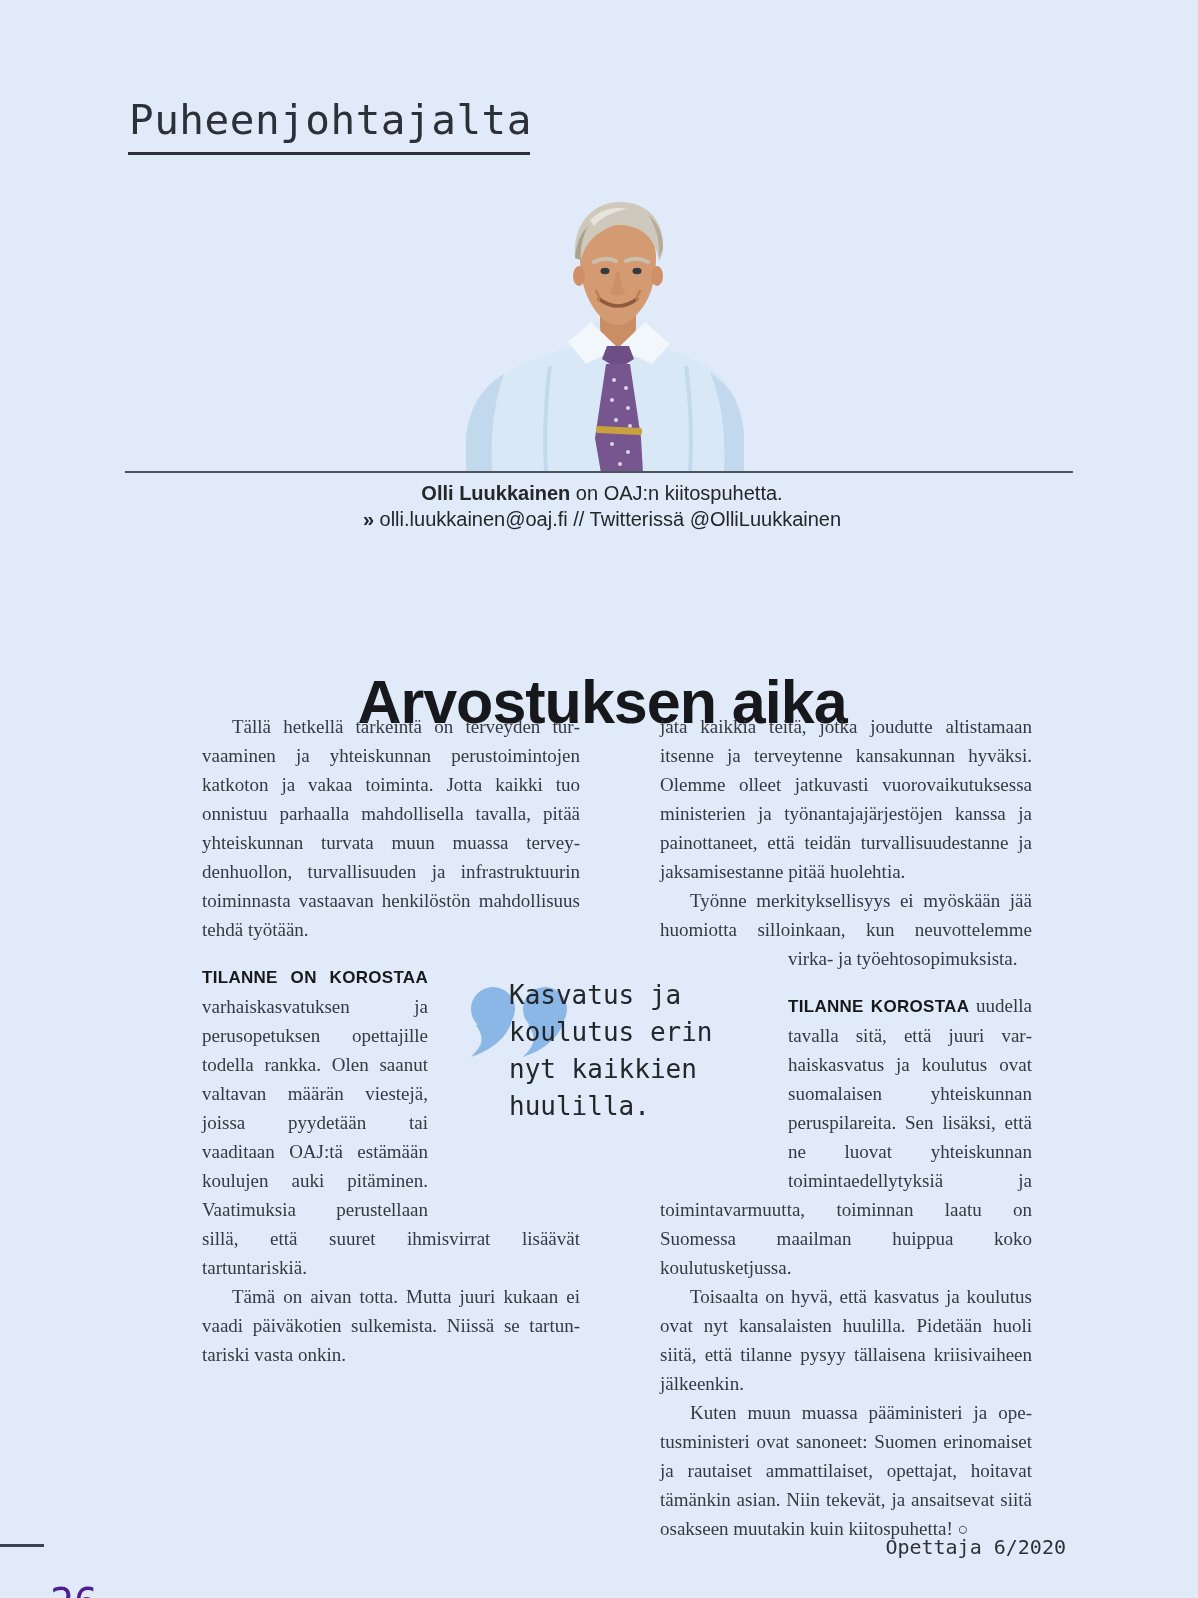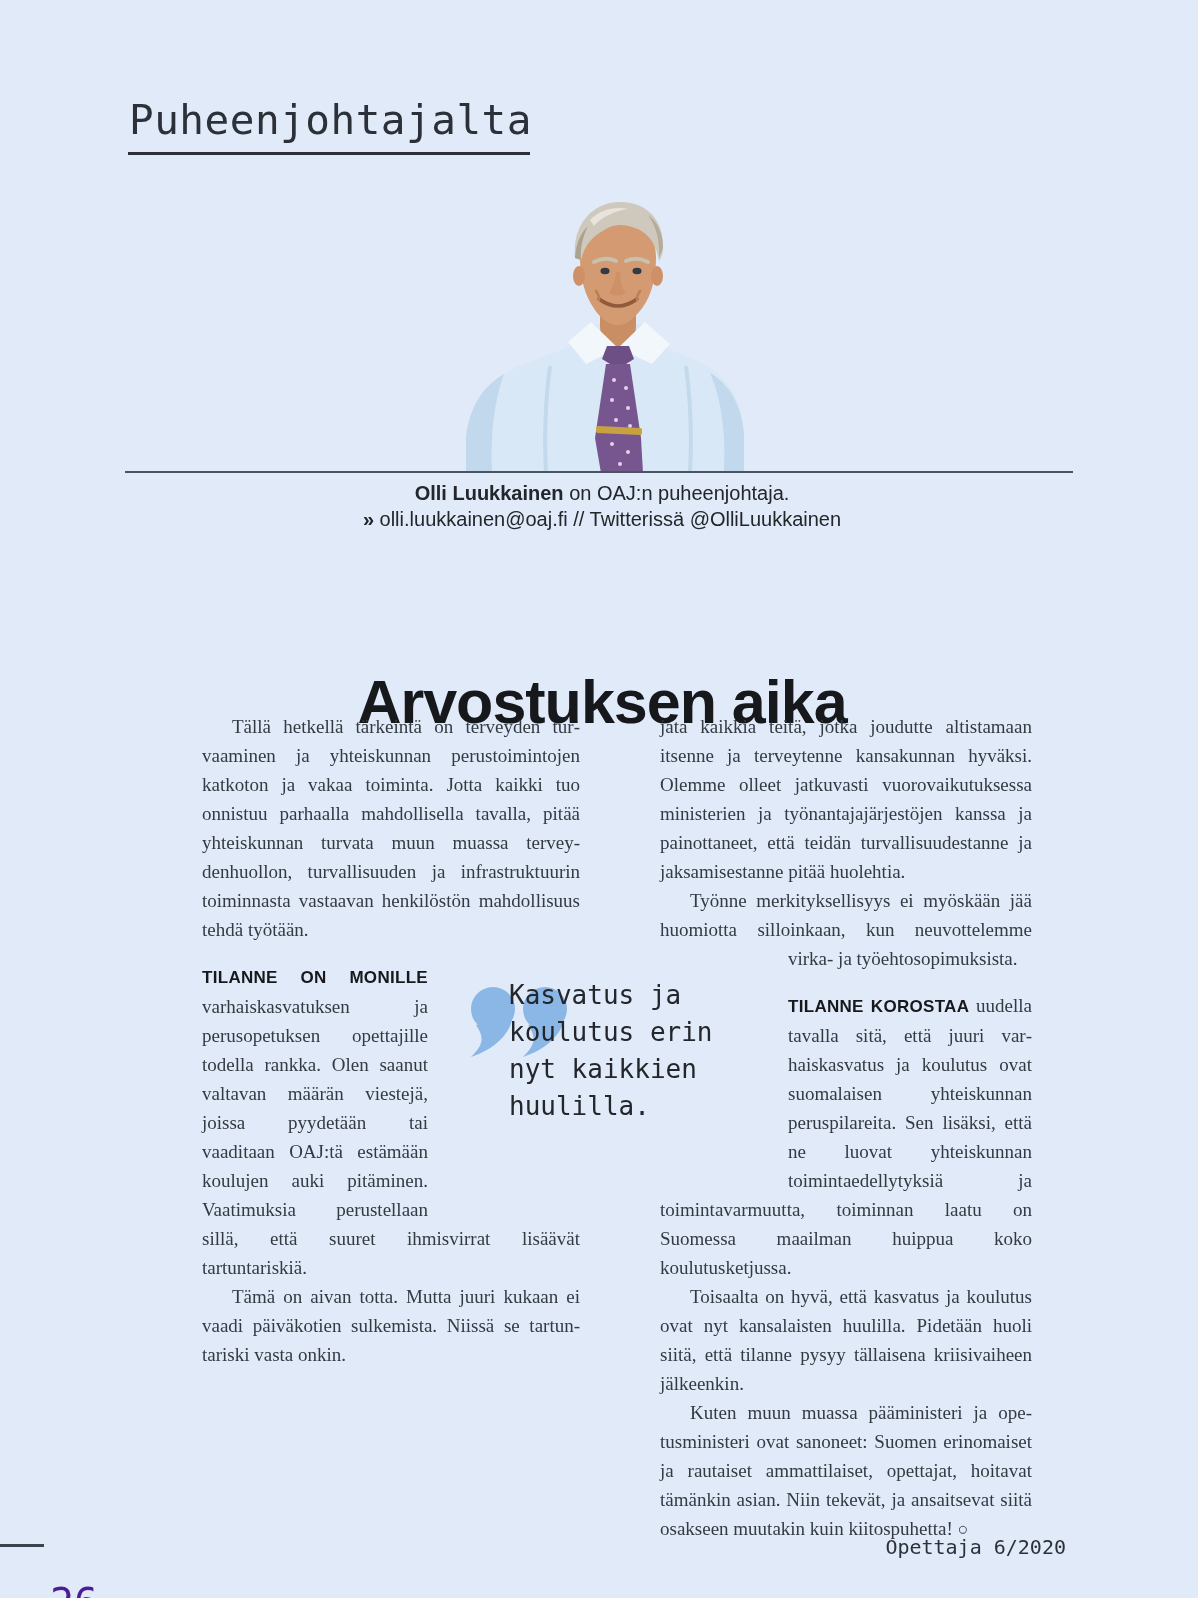--- a/index.html
+++ b/index.html
@@ -120,29 +120,29 @@
     <circle cx="186" cy="224" r="2"></circle>
       <circle cx="200" cy="230" r="2"></circle>
     <circle cx="182" cy="248" r="2"></circle>
       <circle cx="198" cy="256" r="2"></circle>
     <circle cx="190" cy="268" r="2"></circle>
   </g>
   <rect x="166" y="231" width="46" height="7" rx="2" fill="#c7a23e" transform="rotate(3 189 234)"></rect>
 </svg>
 
 <div class="photo-rule"></div>
-<div class="caption-wrap caption1"><b>Olli Luukkainen</b><span> on OAJ:n puheenjohtaja.</span></div>
+<div class="caption-wrap caption1"><b>Olli Luukkainen</b><span> on OAJ:n kiitospuhetta.</span></div>
 <div class="caption-wrap caption2"><span class="mark">»</span><span> olli.luukkainen@oaj.fi // Twitterissä @OlliLuukkainen</span></div>
 
 <h1 class="title">Arvostuksen aika</h1>
 
 <div class="col col-left">
   <div class="fr-spacer"></div>
   <p class="para indent"><span>Tällä hetkellä tärkeintä on terveyden tur­vaaminen ja yhteiskunnan perustoimintojen katkoton ja vakaa toiminta. Jotta kaikki tuo onnistuu parhaalla mahdollisella tavalla, pitää yhteiskunnan turvata muun muassa tervey­denhuollon, turvallisuuden ja infrastruktuurin toiminnasta vastaavan henkilöstön mah­dollisuus tehdä työtään.</span></p>
-  <p class="para space-before"><span class="lead">TILANNE ON MONILLE</span><span> varhais­kasvatuksen ja perusopetuksen opettajille todella rankka. Olen saanut valtavan määrän viestejä, joissa pyydetään tai vaaditaan OAJ:tä estämään koulujen auki pitäminen. Vaatimuk­sia perustellaan sillä, että suuret ihmisvirrat lisäävät tartuntariskiä.</span></p>
+  <p class="para space-before"><span class="lead">TILANNE ON KOROSTAA</span><span> varhais­kasvatuksen ja perusopetuksen opettajille todella rankka. Olen saanut valtavan määrän viestejä, joissa pyydetään tai vaaditaan OAJ:tä estämään koulujen auki pitäminen. Vaatimuk­sia perustellaan sillä, että suuret ihmisvirrat lisäävät tartuntariskiä.</span></p>
   <p class="para indent"><span>Tämä on aivan totta. Mutta juuri kukaan ei vaadi päiväkotien sulkemista. Niissä se tartun­tariski vasta onkin.</span></p>
 </div>
 
 <div class="col col-right">
   <div class="fl-spacer"></div>
   <p class="para"><span>jata kaikkia teitä, jotka joudutte altistamaan itsenne ja terveytenne kansakunnan hyväksi. Olemme olleet jatkuvasti vuorovaikutuksessa ministerien ja työnantajajärjestöjen kanssa ja painottaneet, että teidän turvallisuudestanne ja jaksamisestanne pitää huolehtia.</span></p>
   <p class="para indent"><span>Työnne merkityksellisyys ei myöskään jää huomiotta silloinkaan, kun neuvottelemme virka- ja työehtosopimuksista.</span></p>
   <p class="para space-before"><span class="lead">TILANNE KOROSTAA</span><span> uudella tavalla sitä, että juuri var­haiskasvatus ja koulutus ovat suomalaisen yhteiskunnan peruspilareita. Sen lisäksi, että ne luovat yhteiskun­nan toimintaedellytyksiä ja toimintavarmuutta, toiminnan laatu on Suomessa maailman huippua koko koulutusketjussa.</span></p>
   <p class="para indent"><span>Toisaalta on hyvä, että kasvatus ja koulutus ovat nyt kansalaisten huulilla. Pidetään huoli siitä, että tilanne pysyy tällaisena kriisi­vaiheen jälkeenkin.</span></p>
   <p class="para indent"><span>Kuten muun muassa pääministeri ja ope­tusministeri ovat sanoneet: Suomen erin­omaiset ja rautaiset ammattilaiset, opettajat, hoitavat tämänkin asian. Niin tekevät, ja ansaitsevat siitä osakseen muutakin kuin kiitospuhetta! </span><span class="end-mark">○</span></p>

